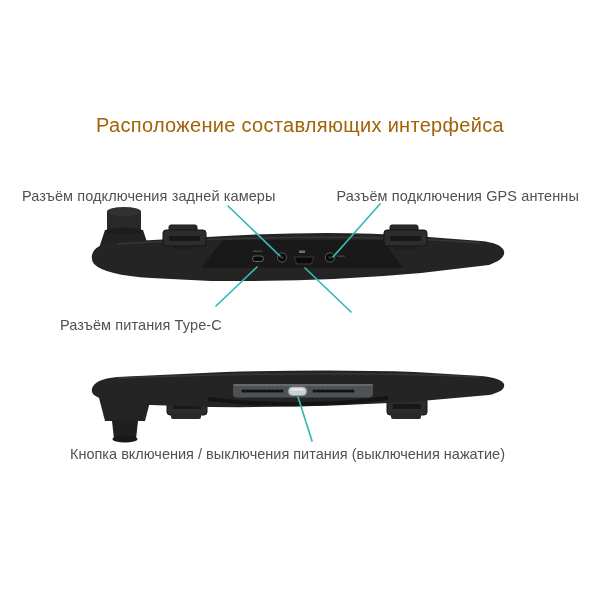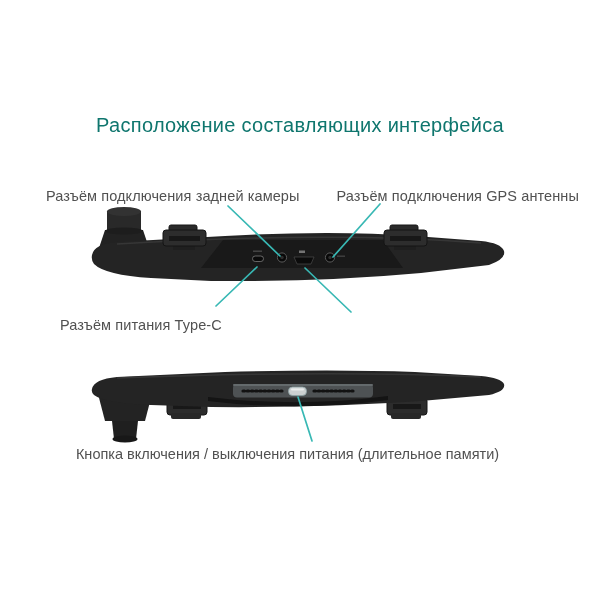--- a/index.html
+++ b/index.html
@@ -2,27 +2,27 @@
 <html><head>
 <meta charset="utf-8">
 <style>
   html,body{margin:0;padding:0;background:#fff;}
   .canvas{
     position:relative;width:600px;height:600px;background:#ffffff;
     font-family:"Liberation Sans", sans-serif;color:#505050;overflow:hidden;
   }
   .page-title{
     position:absolute;top:114px;left:0;right:0;text-align:center;
-    font-size:20px;letter-spacing:.3px;color:#0f766e;font-weight:400;
+    font-size:20px;letter-spacing:.3px;color:#a16207;font-weight:400;
   }
   .callout{
     position:absolute;font-size:14.5px;color:#515151;white-space:nowrap;
     letter-spacing:.1px;
   }
-  .callout-rear-camera{top:188px;left:22px;margin-left:24px;}
+  .callout-rear-camera{top:188px;left:22px;}
   .callout-gps{top:188px;right:21px;}
   .callout-typec{top:317px;left:60px;}
   .callout-card{top:317px;left:298px;}
   .bottom-callouts{
     position:absolute;top:443px;left:0;right:25px;text-align:center;
     font-size:14.5px;line-height:23px;color:#515151;
   }
   .device-svg{position:absolute;}
   .device-top{left:83px;top:198px;}
   .device-bottom{left:83px;top:368px;}
@@ -33,21 +33,21 @@
 
 <div class="canvas">
 
   <div class="page-title">Расположение составляющих интерфейса</div>
 
   <div class="callout callout-rear-camera">Разъём подключения задней камеры</div>
   <div class="callout callout-typec">Разъём питания Type-C</div>
   <div class="callout callout-gps">Разъём подключения GPS антенны</div>
 
   <div class="bottom-callouts">
-    <div>Кнопка включения / выключения питания (длительное памяти)</div>
+    <div>Кнопка включения / выключения питания (выключения нажатие)</div>
   </div>
 
   <svg class="device-svg device-top" width="430" height="92" viewBox="0 0 430 92">
 
     <g>
       <path d="M16,50 L22,32 L60,32 L66,50 Z" fill="#222222"></path>
       <rect x="24" y="13" width="34" height="21" fill="#292929"></rect>
       <ellipse cx="41" cy="13.5" rx="17" ry="4.5" fill="#323232"></ellipse>
       <ellipse cx="41" cy="33" rx="19" ry="3.5" fill="#1d1d1d"></ellipse>
     </g>

